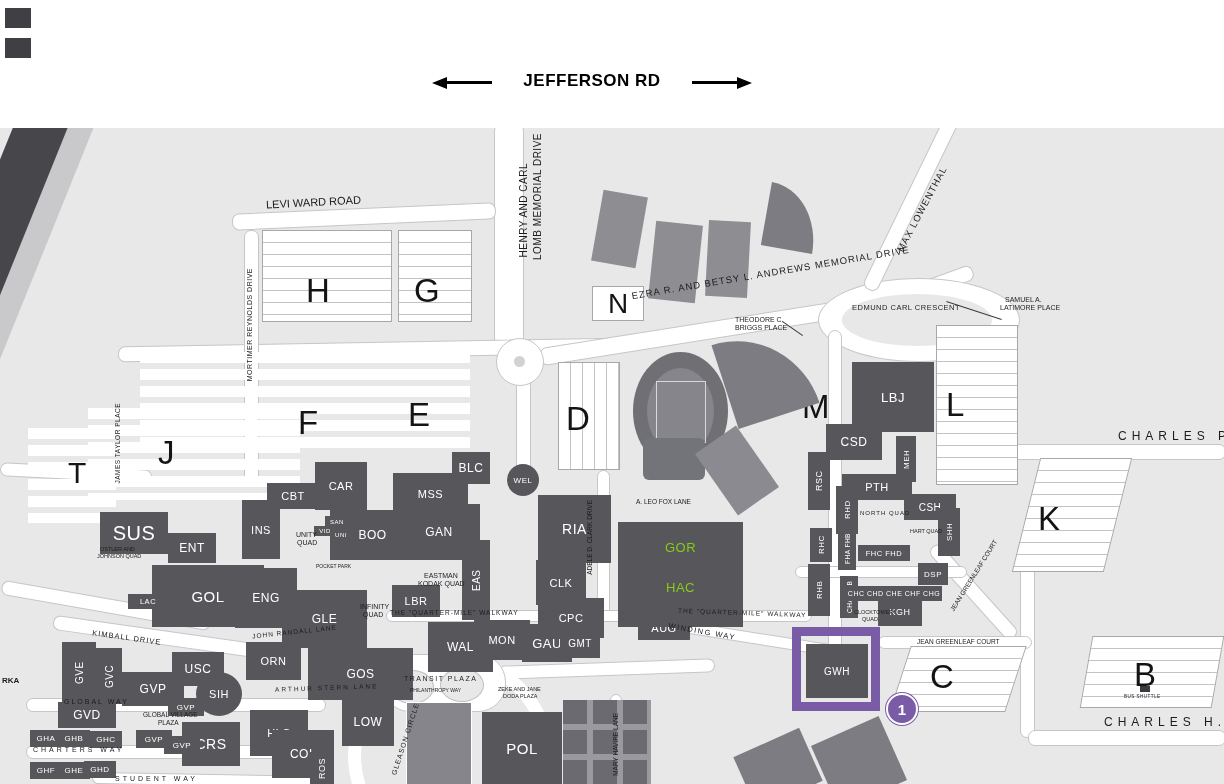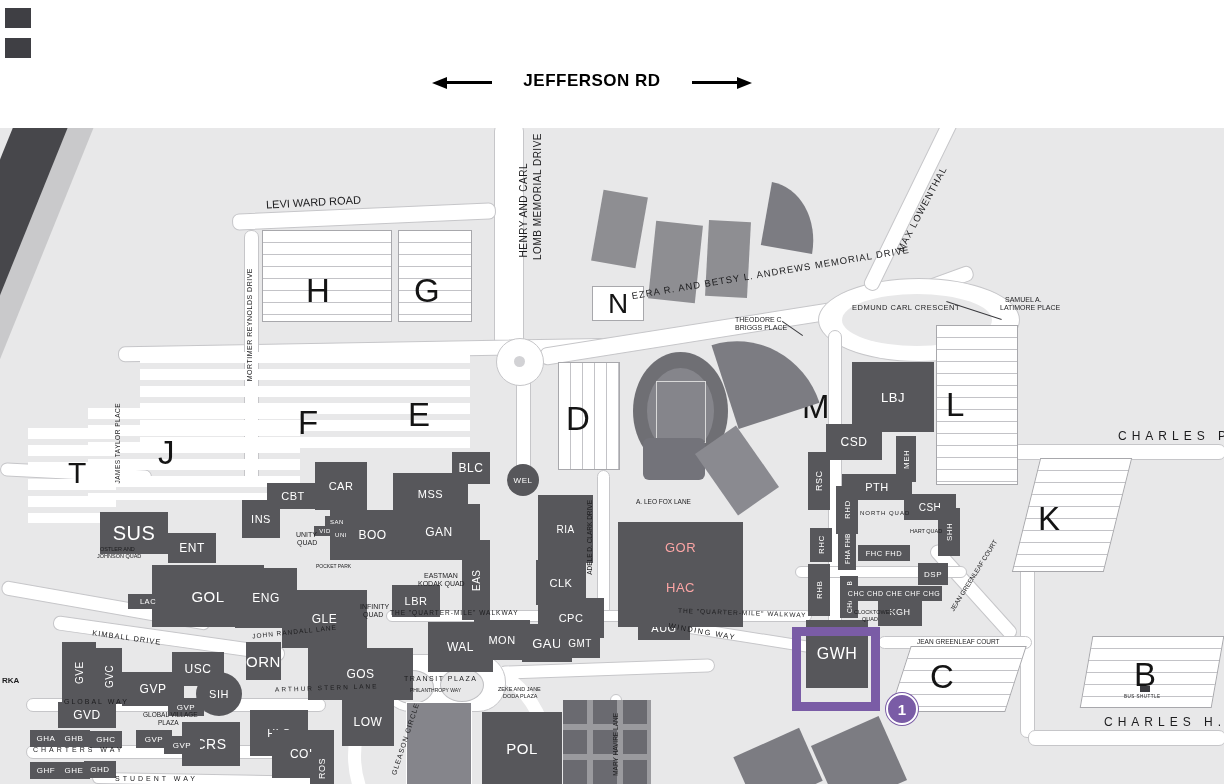--- a/index.html
+++ b/index.html
@@ -2,21 +2,21 @@
 <html style="--map_bg: #e8e8e9; --building: #57575b; --field: #8e8e92; --highlight: #7a5ca6;"><head>
 <meta charset="utf-8">
 <style>
   html,body{margin:0;padding:0;}
   .page{position:relative;width:1224px;height:784px;background:#ffffff;font-family:"Liberation Sans",sans-serif;overflow:hidden;}
   .map{position:absolute;left:0;top:128px;width:1224px;height:656px;background:var(--map_bg);overflow:hidden;}
   .abs{position:absolute;}
   .bld{position:absolute;background:var(--building);color:#fff;display:flex;align-items:center;justify-content:center;letter-spacing:.5px;font-weight:400;}
   .bld.v{writing-mode:vertical-rl;transform:rotate(180deg);}
   .bld.round{border-radius:50%;}
-  .bldc{position:absolute;background:var(--building);color:#fca5a5;text-decoration:underline;}
+  .bldc{position:absolute;background:var(--building);color:#84cc16;text-decoration:underline;}
   .bldc span{position:absolute;left:0;width:100%;text-align:center;letter-spacing:.5px;}
   .lot{position:absolute;background:#fff;border:1px solid #a8a8ac;background-image:repeating-linear-gradient(180deg,transparent 0 11px,#c3c3c7 11px 12px);}
   .lot.vstripe{background-image:repeating-linear-gradient(90deg,transparent 0 11px,#c3c3c7 11px 12px);}
   .lot.plain{background-image:none;}
   .rows{position:absolute;background-image:repeating-linear-gradient(180deg,#ffffff 0 11px,rgba(0,0,0,0) 11px 17px);}
   .lotletter{position:absolute;font-size:33px;color:#141414;line-height:1;}
   .road{position:absolute;background:#fff;border:1px solid #c6c6c9;border-radius:7px;}
   .lbl{position:absolute;color:#1c1c1e;white-space:nowrap;font-size:7px;line-height:1.15;}
   .lbl.v{writing-mode:vertical-rl;transform:rotate(180deg);}
   .field{position:absolute;background:var(--field);}
@@ -125,36 +125,36 @@
     <div class="field" style="left:742px;top:612px;width:72px;height:58px;transform:rotate(-24deg);background:#7c7c82"></div>
     <div class="field" style="left:822px;top:600px;width:74px;height:70px;transform:rotate(-24deg);background:#7c7c82"></div>
 
     <div class="bld" style="left:100px;top:384px;width:68px;height:42px;font-size:20px">SUS</div>
     <div class="bld" style="left:168px;top:405px;width:48px;height:30px;font-size:12px">ENT</div>
     <div class="bld" style="left:152px;top:437px;width:112px;height:62px;font-size:15px">GOL</div>
     <div class="bld" style="left:128px;top:466px;width:40px;height:15px;font-size:7.5px">LAC</div>
     <div class="bld" style="left:235px;top:440px;width:62px;height:60px;font-size:12px">ENG</div>
     <div class="bld" style="left:282px;top:462px;width:85px;height:58px;font-size:12px">GLE</div>
     <div class="bld" style="left:267px;top:355px;width:52px;height:26px;font-size:11px">CBT</div>
-    <div class="bld" style="left:242px;top:372px;width:38px;height:38px;font-size:11px">INS</div>
+    <div class="bld" style="left:242px;top:372px;width:38px;height:59px;font-size:11px">INS</div>
     <div class="bld" style="left:315px;top:334px;width:52px;height:48px;font-size:11px">CAR</div>
     <div class="bld" style="left:393px;top:345px;width:75px;height:42px;font-size:11px">MSS</div>
     <div class="bld" style="left:330px;top:382px;width:85px;height:50px;font-size:12px">BOO</div>
     <div class="bld" style="left:398px;top:376px;width:82px;height:56px;font-size:12px">GAN</div>
     <div class="bld" style="left:452px;top:324px;width:38px;height:32px;font-size:12px">BLC</div>
     <div class="bld round" style="left:507px;top:336px;width:32px;height:32px;font-size:8px">WEL</div>
     <div class="bld" style="left:392px;top:457px;width:48px;height:32px;font-size:11px">LBR</div>
     <div class="bld v" style="left:462px;top:412px;width:28px;height:80px;font-size:10px">EAS</div>
     <div class="bld" style="left:325px;top:388px;width:24px;height:11px;font-size:6px">SAN</div>
     <div class="bld" style="left:314px;top:398px;width:22px;height:10px;font-size:6px">VID</div>
     <div class="bld" style="left:330px;top:402px;width:22px;height:10px;font-size:6px">UNI</div>
 
     <div class="bld" style="left:428px;top:494px;width:65px;height:50px;font-size:12px">WAL</div>
     <div class="bld" style="left:308px;top:520px;width:105px;height:52px;font-size:12px">GOS</div>
-    <div class="bld" style="left:246px;top:514px;width:35px;height:38px;font-size:15px">ORN</div>
+    <div class="bld" style="left:246px;top:514px;width:55px;height:38px;font-size:11px">ORN</div>
     <div class="bld" style="left:342px;top:570px;width:52px;height:48px;font-size:12px">LOW</div>
     <div class="bld" style="left:250px;top:582px;width:58px;height:46px;font-size:11px">HLC</div>
     <div class="bld" style="left:272px;top:602px;width:62px;height:48px;font-size:12px">COL</div>
     <div class="bld v" style="left:310px;top:624px;width:24px;height:32px;font-size:9px">ROS</div>
     <div class="bld" style="left:182px;top:594px;width:58px;height:44px;font-size:14px">CRS</div>
     <div class="bld round" style="left:196px;top:544px;width:46px;height:44px;font-size:11px">SIH</div>
     <div class="bld" style="left:172px;top:524px;width:52px;height:34px;font-size:12px">USC</div>
     <div class="bld" style="left:122px;top:544px;width:62px;height:34px;font-size:12px">GVP</div>
     <div class="bld" style="left:168px;top:570px;width:36px;height:18px;font-size:8px">GVP</div>
     <div class="bld" style="left:136px;top:602px;width:36px;height:18px;font-size:8px">GVP</div>
@@ -167,21 +167,21 @@
     <div class="bld" style="left:90px;top:603px;width:32px;height:17px;font-size:8px">GHC</div>
     <div class="bld" style="left:30px;top:634px;width:32px;height:17px;font-size:8px">GHF</div>
     <div class="bld" style="left:58px;top:634px;width:32px;height:17px;font-size:8px">GHE</div>
     <div class="bld" style="left:84px;top:633px;width:32px;height:17px;font-size:8px">GHD</div>
     <div class="bld" style="left:482px;top:584px;width:80px;height:72px;font-size:15px">POL</div>
     <div class="bld" style="left:474px;top:492px;width:56px;height:40px;font-size:11px">MON</div>
     <div class="bld" style="left:522px;top:496px;width:50px;height:38px;font-size:13px">GAU</div>
     <div class="bld" style="left:538px;top:470px;width:66px;height:40px;font-size:11px">CPC</div>
     <div class="bld" style="left:560px;top:500px;width:40px;height:30px;font-size:10px">GMT</div>
     <div class="bld" style="left:638px;top:488px;width:52px;height:24px;font-size:11px">AUG</div>
-    <div class="bld" style="left:538px;top:367px;width:55px;height:68px;font-size:10px">RIA</div>
+    <div class="bld" style="left:538px;top:367px;width:73px;height:68px;font-size:14px">RIA</div>
     <div class="bld" style="left:536px;top:432px;width:50px;height:45px;font-size:11px">CLK</div>
     <div class="bldc" style="left:618px;top:394px;width:125px;height:105px;font-size:13px">
       <span style="top:18px">GOR</span>
       <span style="top:58px">HAC</span>
     </div>
 
     <div class="bld v" style="left:808px;top:324px;width:22px;height:58px;font-size:9px">RSC</div>
     <div class="bld" style="left:852px;top:234px;width:82px;height:70px;font-size:13px">LBJ</div>
     <div class="bld" style="left:826px;top:296px;width:56px;height:36px;font-size:12px">CSD</div>
     <div class="bld v" style="left:896px;top:308px;width:20px;height:46px;font-size:8px">MEH</div>
@@ -190,21 +190,21 @@
     <div class="bld" style="left:904px;top:366px;width:52px;height:26px;font-size:10px">CSH</div>
     <div class="bld v" style="left:938px;top:380px;width:22px;height:48px;font-size:8px">SHH</div>
     <div class="bld" style="left:918px;top:435px;width:30px;height:22px;font-size:8px">DSP</div>
     <div class="bld" style="left:878px;top:470px;width:44px;height:28px;font-size:9px">KGH</div>
     <div class="bld v" style="left:838px;top:400px;width:18px;height:42px;font-size:6.5px">FHA FHB</div>
     <div class="bld" style="left:858px;top:417px;width:52px;height:16px;font-size:7.5px">FHC FHD</div>
     <div class="bld v" style="left:840px;top:448px;width:18px;height:42px;font-size:6.5px">CHA CHB</div>
     <div class="bld" style="left:846px;top:458px;width:96px;height:15px;font-size:7px">CHC CHD CHE CHF CHG</div>
     <div class="bld v" style="left:808px;top:436px;width:22px;height:52px;font-size:8px">RHB</div>
     <div class="bld v" style="left:810px;top:400px;width:22px;height:34px;font-size:8px">RHC</div>
-    <div class="bld" style="left:806px;top:492px;width:62px;height:68px;font-size:16px">GWH</div>
+    <div class="bld" style="left:806px;top:516px;width:62px;height:54px;font-size:10px">GWH</div>
 
     <div class="hl" style="left:792px;top:499px;width:70px;height:66px"></div>
     <div class="marker" style="left:886px;top:565px;width:28px;height:28px">1</div>
 
     <div class="lbl" style="left:266px;top:68px;font-size:11px;transform:rotate(-3deg)">LEVI WARD ROAD</div>
     <div class="lbl v" style="left:518px;top:35px;font-size:10px;letter-spacing:.5px">HENRY AND CARL</div>
     <div class="lbl v" style="left:532px;top:5px;font-size:10px;letter-spacing:.5px">LOMB MEMORIAL DRIVE</div>
     <div class="lbl" style="left:630px;top:140px;font-size:9.5px;letter-spacing:1px;transform:rotate(-9.5deg)">EZRA R. AND BETSY L. ANDREWS MEMORIAL DRIVE</div>
     <div class="lbl" style="left:905px;top:115px;font-size:9.5px;letter-spacing:1px;transform-origin:0 100%;transform:rotate(-62deg)">MAX LOWENTHAL</div>
     <div class="lbl" style="left:852px;top:176px;font-size:7.5px;letter-spacing:.5px">EDMUND CARL CRESCENT</div>

